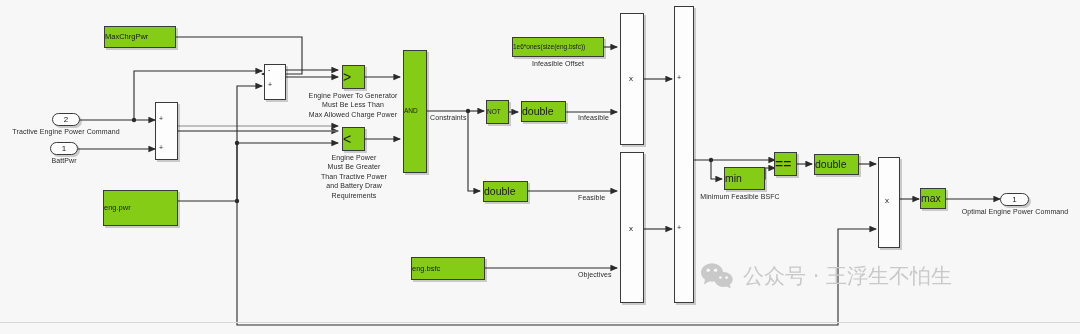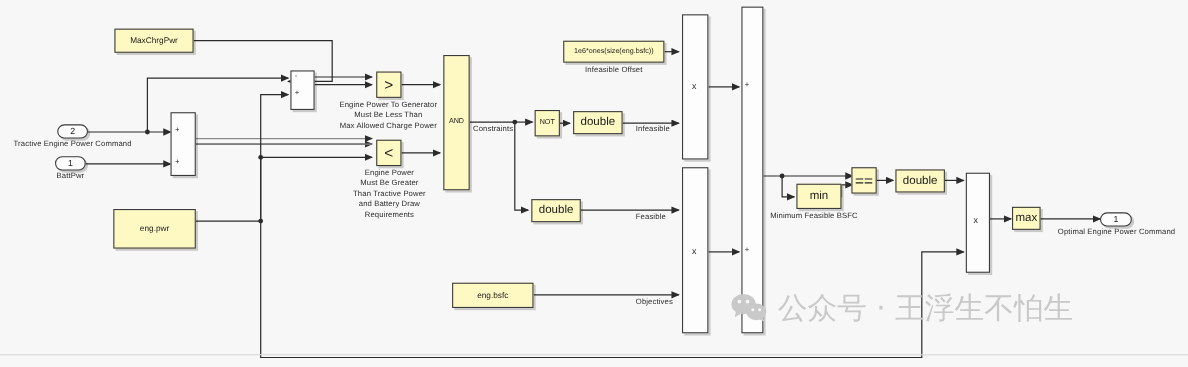--- a/index.html
+++ b/index.html
@@ -9,24 +9,24 @@
     font-family:"Liberation Sans", sans-serif;
     overflow:hidden;
     position:relative;
   }
   #canvas{position:absolute;inset:0;width:1080px;height:334px;}
   svg.wires{position:absolute;left:0;top:0;width:1080px;height:334px;overflow:visible;}
 
   .blk{
     position:absolute;
     box-sizing:border-box;
-    background:#fef9c3;
+    background:#84cc16;
     border:1.2px solid #3a3a3a;
     box-shadow:2px 2px 0 rgba(0,0,0,0.18);
-    display:flex;align-items:center;justify-content:center;
+    display:flex;align-items:center;justify-content:flex-start;
     color:#1a1a1a;
     line-height:1.05;
     text-align:center;
   }
   .blk.small{font-size:7.5px;}
   .blk.med{font-size:10.5px;}
   .blk.op{font-size:14px;font-weight:400;}
   .blk.tiny{font-size:6.5px;}
 
   .port{
@@ -57,24 +57,24 @@
   .signmark{
     position:absolute;font-size:7px;color:#1a1a1a;
   }
   .opglyph{
     position:absolute;font-size:8px;color:#1a1a1a;
   }
 
   
   #watermark{
     position:absolute;
-    left:664px;top:262px;
-    display:flex;align-items:center;gap:9px;
+    left:700px;top:262px;
+    display:flex;align-items:flex-start;gap:9px;
     color:#c9c9c9;
-    font-size:27px;
+    font-size:21px;
     font-family:"DejaVu Sans", sans-serif;
     pointer-events:none;
     white-space:nowrap;
   }
   #watermark .wc{display:block;}
   #botline{
     position:absolute;left:0;top:322px;width:1080px;height:1px;background:#d8d8d8;
   }
 </style>
 </head>

